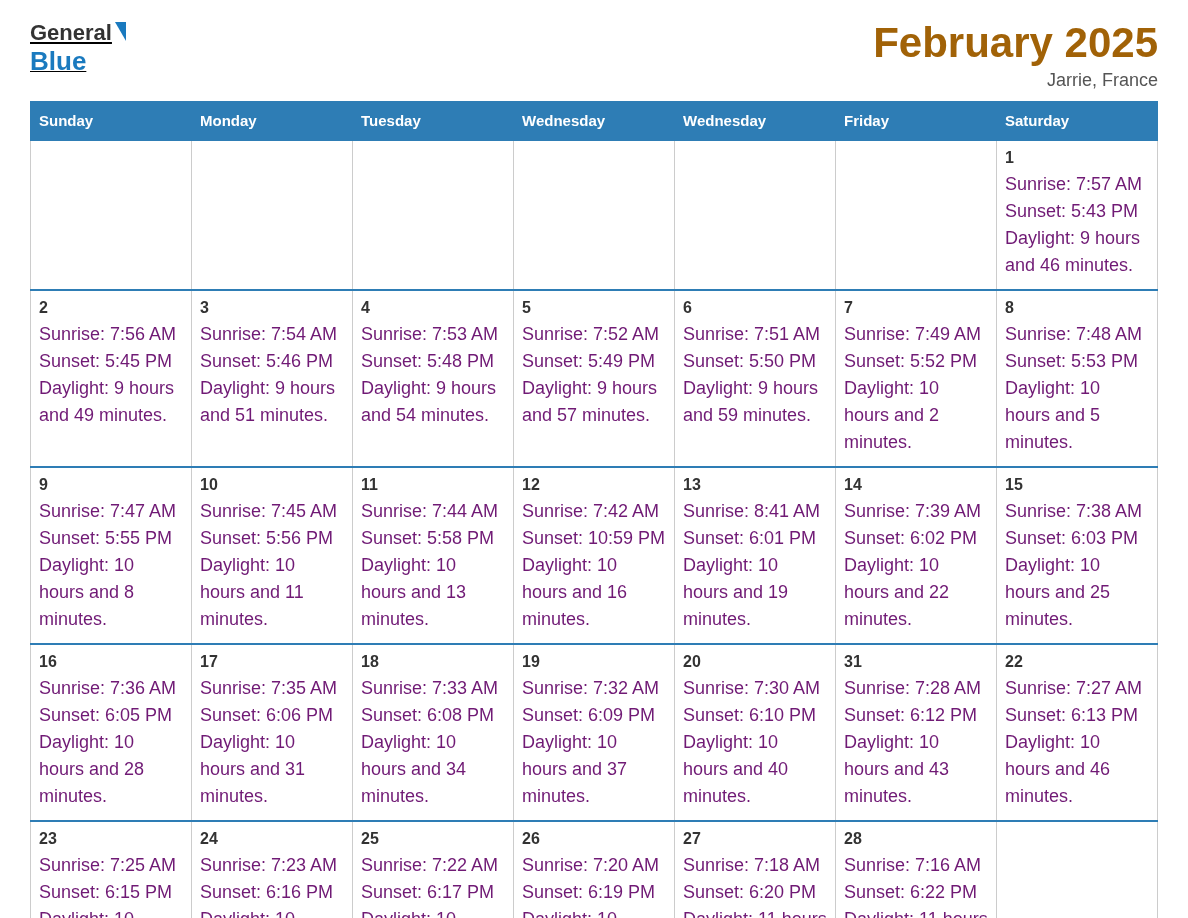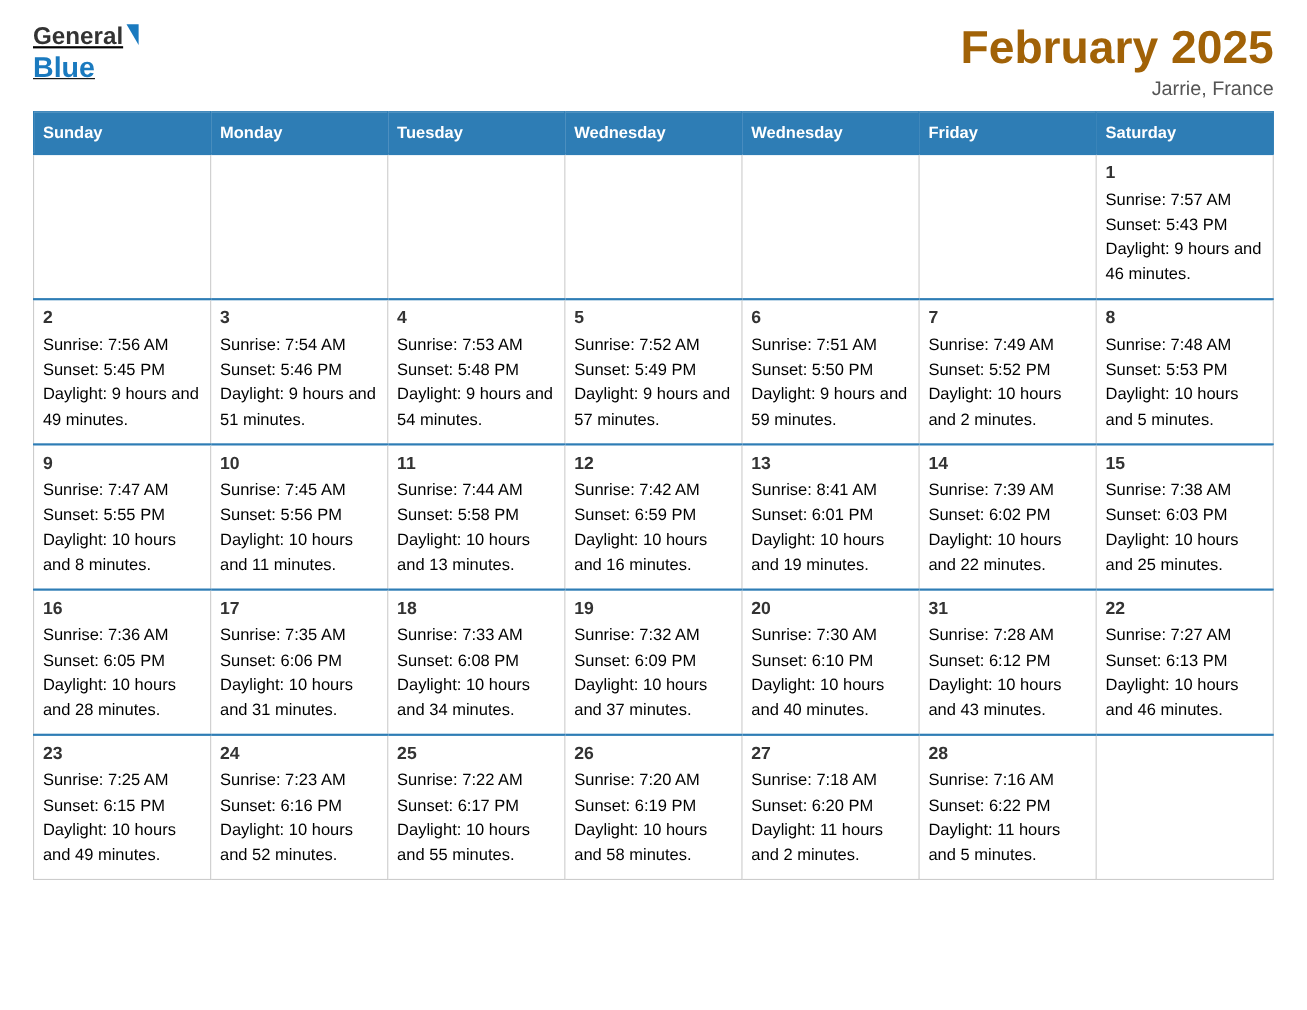--- a/index.html
+++ b/index.html
@@ -64,22 +64,22 @@
       background: #fff;
     }
     .day-number {
       font-size: 16px;
       font-weight: bold;
       color: #333;
       margin-bottom: 4px;
       display: block;
     }
     .day-info {
-      font-size: 15px;
-      color: #000000;
+      font-size: 18px;
+      color: #701a75;
       line-height: 1.5;
     }
     .empty-cell {
       border-top: 2px solid #2e7db5;
       background: #f9f9f9;
     }
     .logo-wrapper {
       display: flex;
       flex-direction: column;
       text-decoration: underline;
@@ -215,21 +215,21 @@
         <td>
           <span class="day-number">11</span>
           <div class="day-info">Sunrise: 7:44 AM
 Sunset: 5:58 PM
 Daylight: 10 hours
 and 13 minutes.</div>
         </td>
         <td>
           <span class="day-number">12</span>
           <div class="day-info">Sunrise: 7:42 AM
-Sunset: 6:59 PM
+Sunset: 10:59 PM
 Daylight: 10 hours
 and 16 minutes.</div>
         </td>
         <td>
           <span class="day-number">13</span>
           <div class="day-info">Sunrise: 8:41 AM
 Sunset: 6:01 PM
 Daylight: 10 hours
 and 19 minutes.</div>
         </td>

